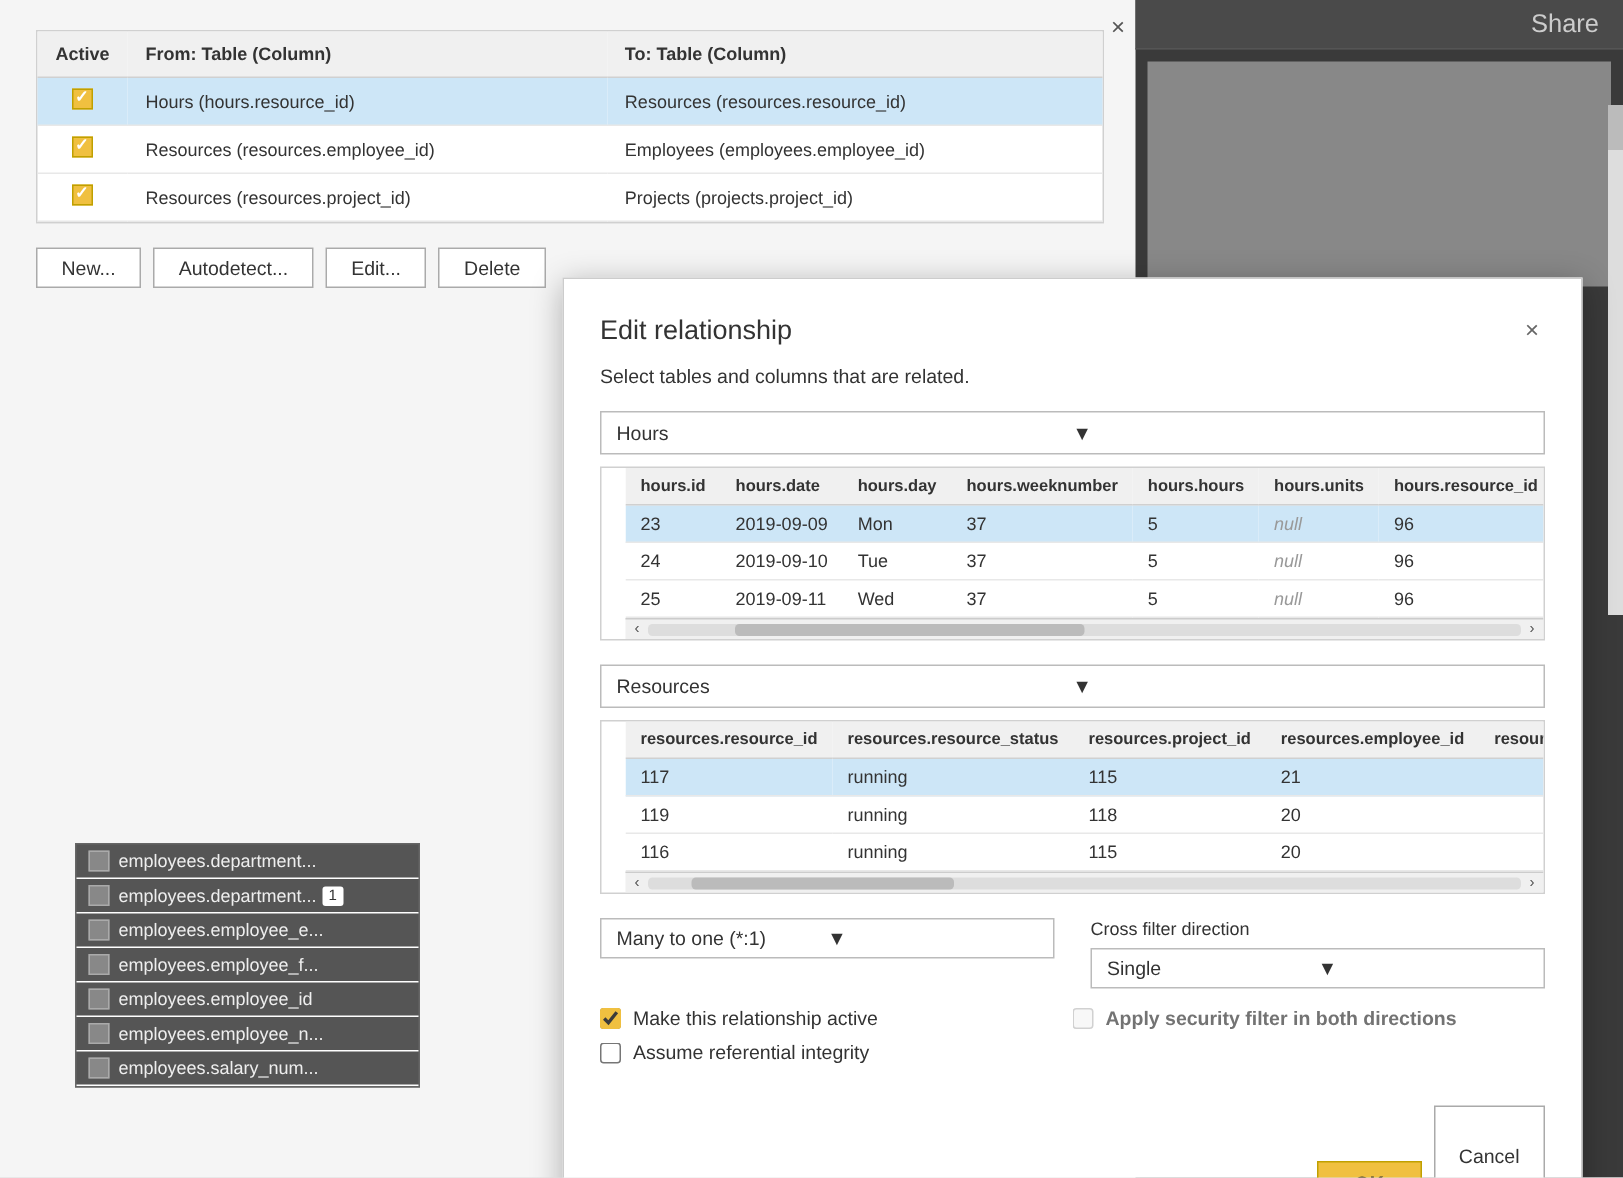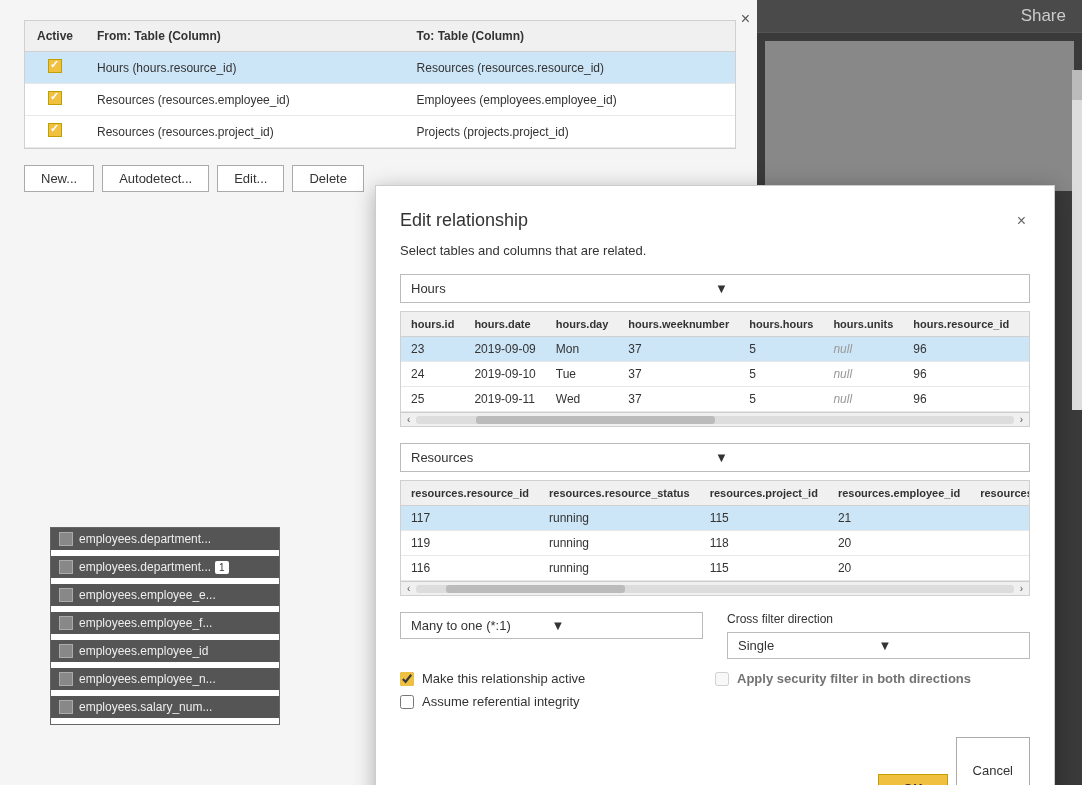--- a/index.html
+++ b/index.html
@@ -143,21 +143,21 @@
       border: 1px solid #666;
       z-index: 5;
     }
 
     .sidebar-list-item {
       display: flex;
       align-items: flex-end;
       padding: 4px 8px;
       color: #eee;
       font-size: 12px;
-      border-bottom: 6px solid #ffffff;
+      border-bottom: 1px solid #ffffff;
       cursor: pointer;
     }
 
     .table-icon {
       width: 14px;
       height: 14px;
       margin-right: 6px;
       flex-shrink: 0;
       background: #888;
       border: 1px solid #aaa;
@@ -238,20 +238,21 @@
       font-size: 10px;
       color: #666;
     }
 
     
     .modal-table-wrapper {
       border: 1px solid #d0d0d0;
       margin-bottom: 16px;
       overflow: hidden;
       position: relative;
+      padding-left: 16px;
     }
 
     .modal-table {
       width: 100%;
       border-collapse: collapse;
     }
 
     .modal-table th {
       background: #f0f0f0;
       padding: 6px 10px;

